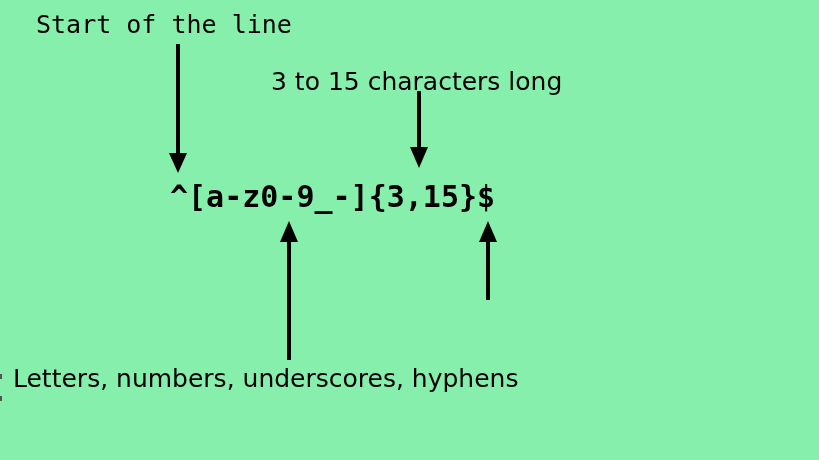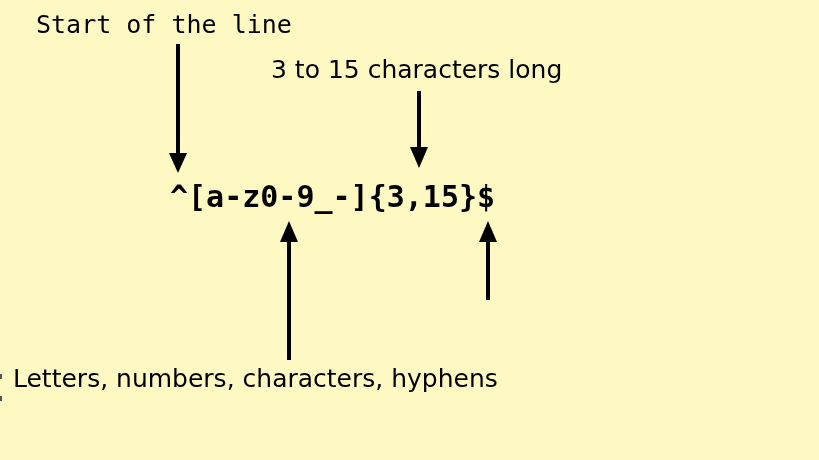--- a/index.html
+++ b/index.html
@@ -4,21 +4,21 @@
 <style>
   html, body {
     margin: 0;
     padding: 0;
     background: #ffffff;
   }
   .diagram {
     position: relative;
     width: 819px;
     height: 460px;
-    background: #fef9c3;
+    background: #86efac;
     overflow: hidden;
   }
   .label {
     position: absolute;
     color: #000000;
     line-height: 1;
     white-space: nowrap;
   }
   .mono {
     font-family: "DejaVu Sans Mono", monospace;
@@ -26,21 +26,21 @@
   .sans {
     font-family: "DejaVu Sans", sans-serif;
   }
   .label-start {
     left: 36px;
     top: 12px;
     font-size: 25px;
   }
   .label-length {
     left: 271px;
-    top: 57px;
+    top: 69px;
     font-size: 25px;
   }
   .regex {
     position: absolute;
     left: 170px;
     top: 182px;
     font-size: 30px;
     font-weight: bold;
     color: #000000;
     line-height: 1;
@@ -86,21 +86,21 @@
 
 <div class="diagram">
 
   <div class="label mono label-start">Start of the line</div>
 
   <div class="label sans label-length">3 to 15 characters long</div>
 
   <div class="regex">^[a-z0-9_-]{3,15}$</div>
 
 
-  <div class="label sans label-charset">Letters, numbers, characters, hyphens</div>
+  <div class="label sans label-charset">Letters, numbers, underscores, hyphens</div>
 
   <svg class="arrows" width="819" height="460" viewBox="0 0 819 460">
 
     <g>
       <line x1="178" y1="44" x2="178" y2="156"></line>
       <polygon points="169,153 187,153 178,173"></polygon>
     </g>
 
     <g>
       <line x1="419" y1="91" x2="419" y2="150"></line>

